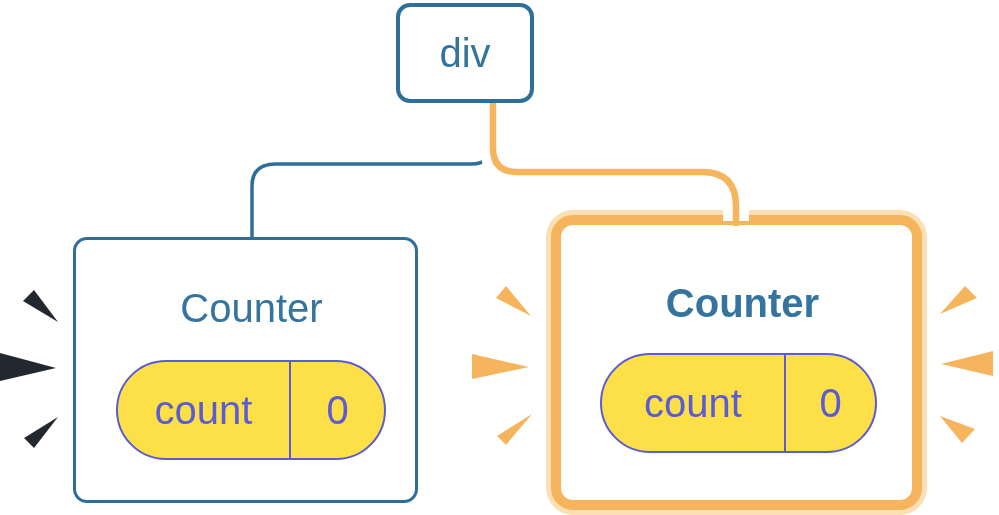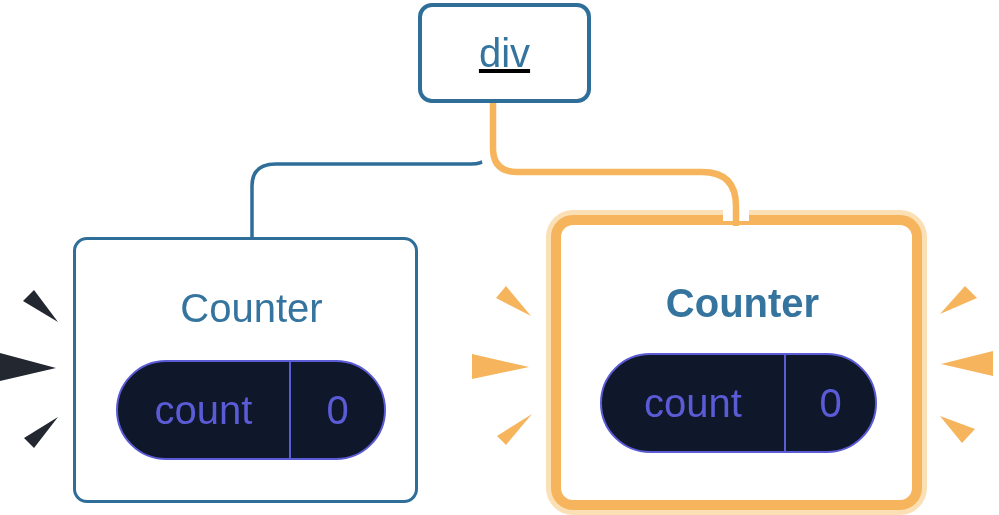--- a/index.html
+++ b/index.html
@@ -20,25 +20,25 @@
     overflow:hidden;
   }
   .stage{position:absolute;inset:0;width:999px;height:515px;}
   svg.layer{position:absolute;left:0;top:0;width:999px;height:515px;pointer-events:none;}
   .layer-under{z-index:1;}
   .layer-over{z-index:3;}
 
   
   .root-node{
     position:absolute;z-index:4;
-    left:418px;top:3px;width:173px;height:100px;
+    left:396px;top:3px;width:138px;height:100px;
     background:#fff;
     border:4px solid var(--blue_border);
     border-radius:14px;
-    display:flex;align-items:center;justify-content:center;text-decoration:underline;
+    display:flex;align-items:center;justify-content:center;
   }
   .root-node .label{
     color:var(--blue_text);
     font-size:40px;line-height:1;
   }
 
   
   .card{position:absolute;z-index:2;background:#fff;}
   .card-left{
     left:73px;top:237px;width:345px;height:266px;
@@ -59,21 +59,21 @@
   .card-left .card-title{top:48px;font-weight:400;}
   .card-right .card-title{top:58px;font-weight:700;}
 
   
   .pill{
     position:absolute;
     border:2.5px solid var(--indigo);
     border-radius:50px;
     display:flex;align-items:stretch;
     overflow:hidden;
-    background:#0f172a;
+    background:#fde047;
   }
   .card-left .pill{left:40px;top:120px;width:270px;height:100px;}
   .card-right .pill{left:39px;top:128px;width:277px;height:100px;}
   .pill .cell{
     display:flex;align-items:center;justify-content:center;
     color:var(--indigo);
     font-size:40px;line-height:1;
   }
   .pill .cell-key{border-right:2.5px solid var(--indigo);}
   .card-left .cell-key{width:173px;}

